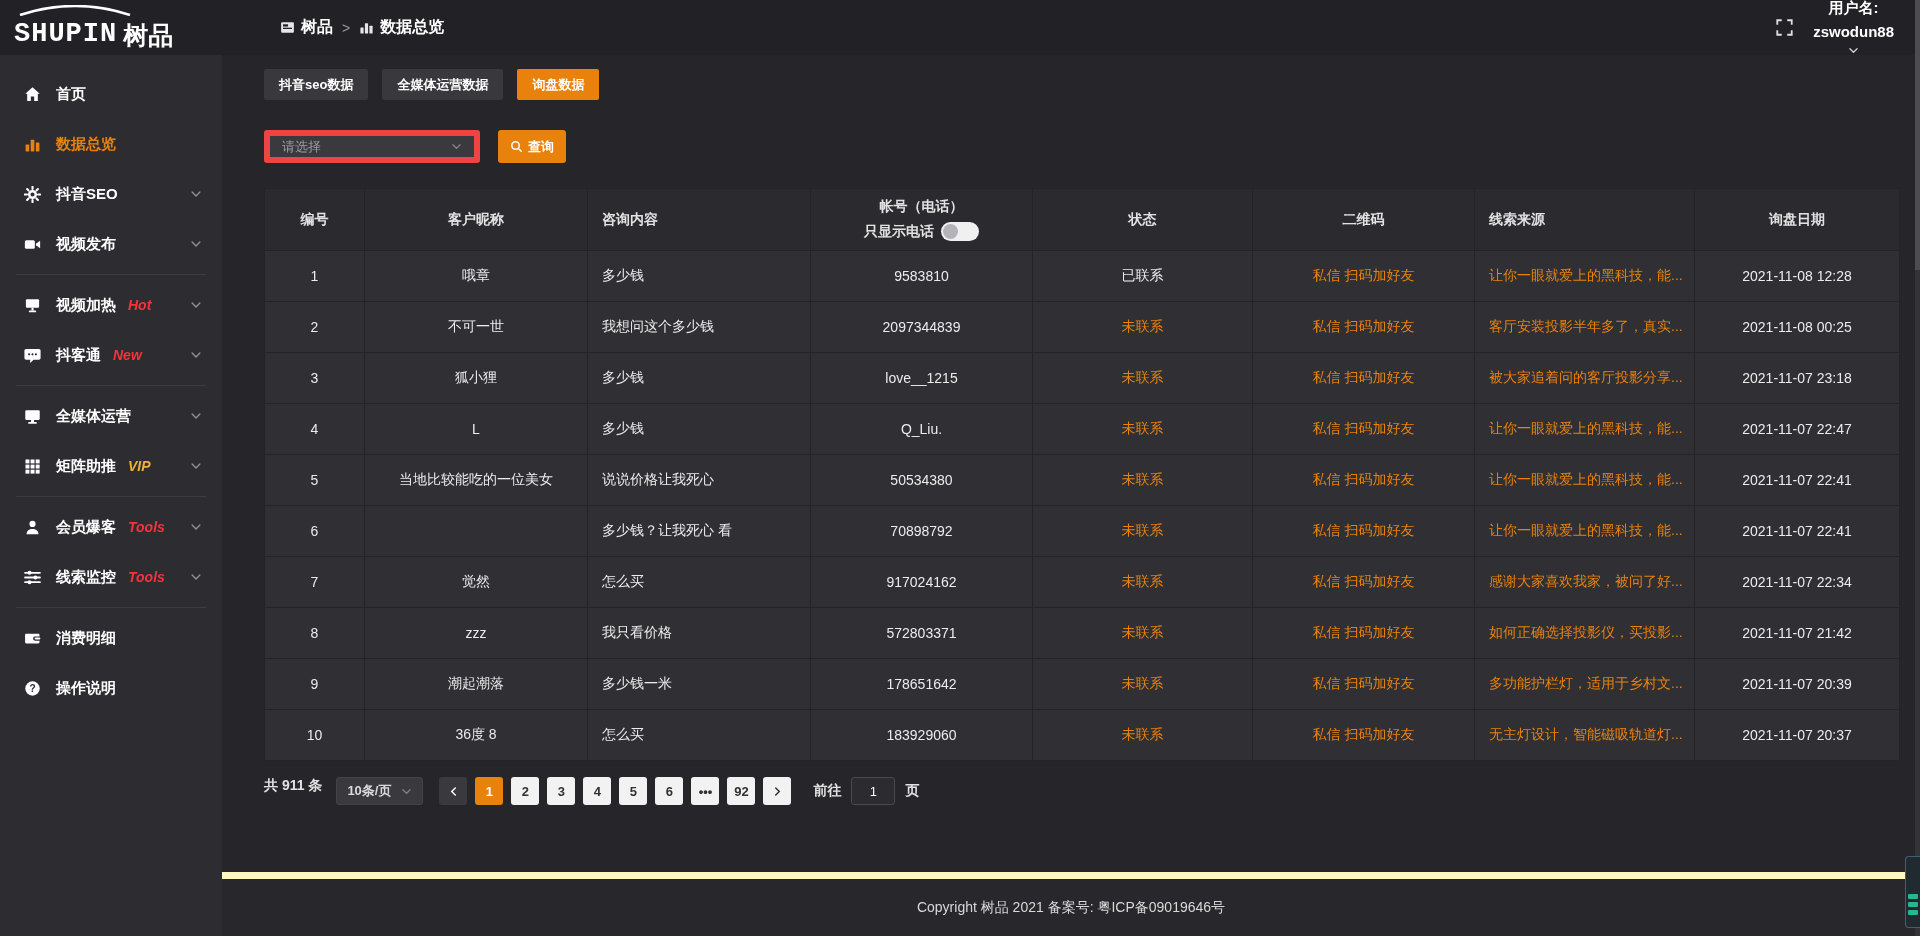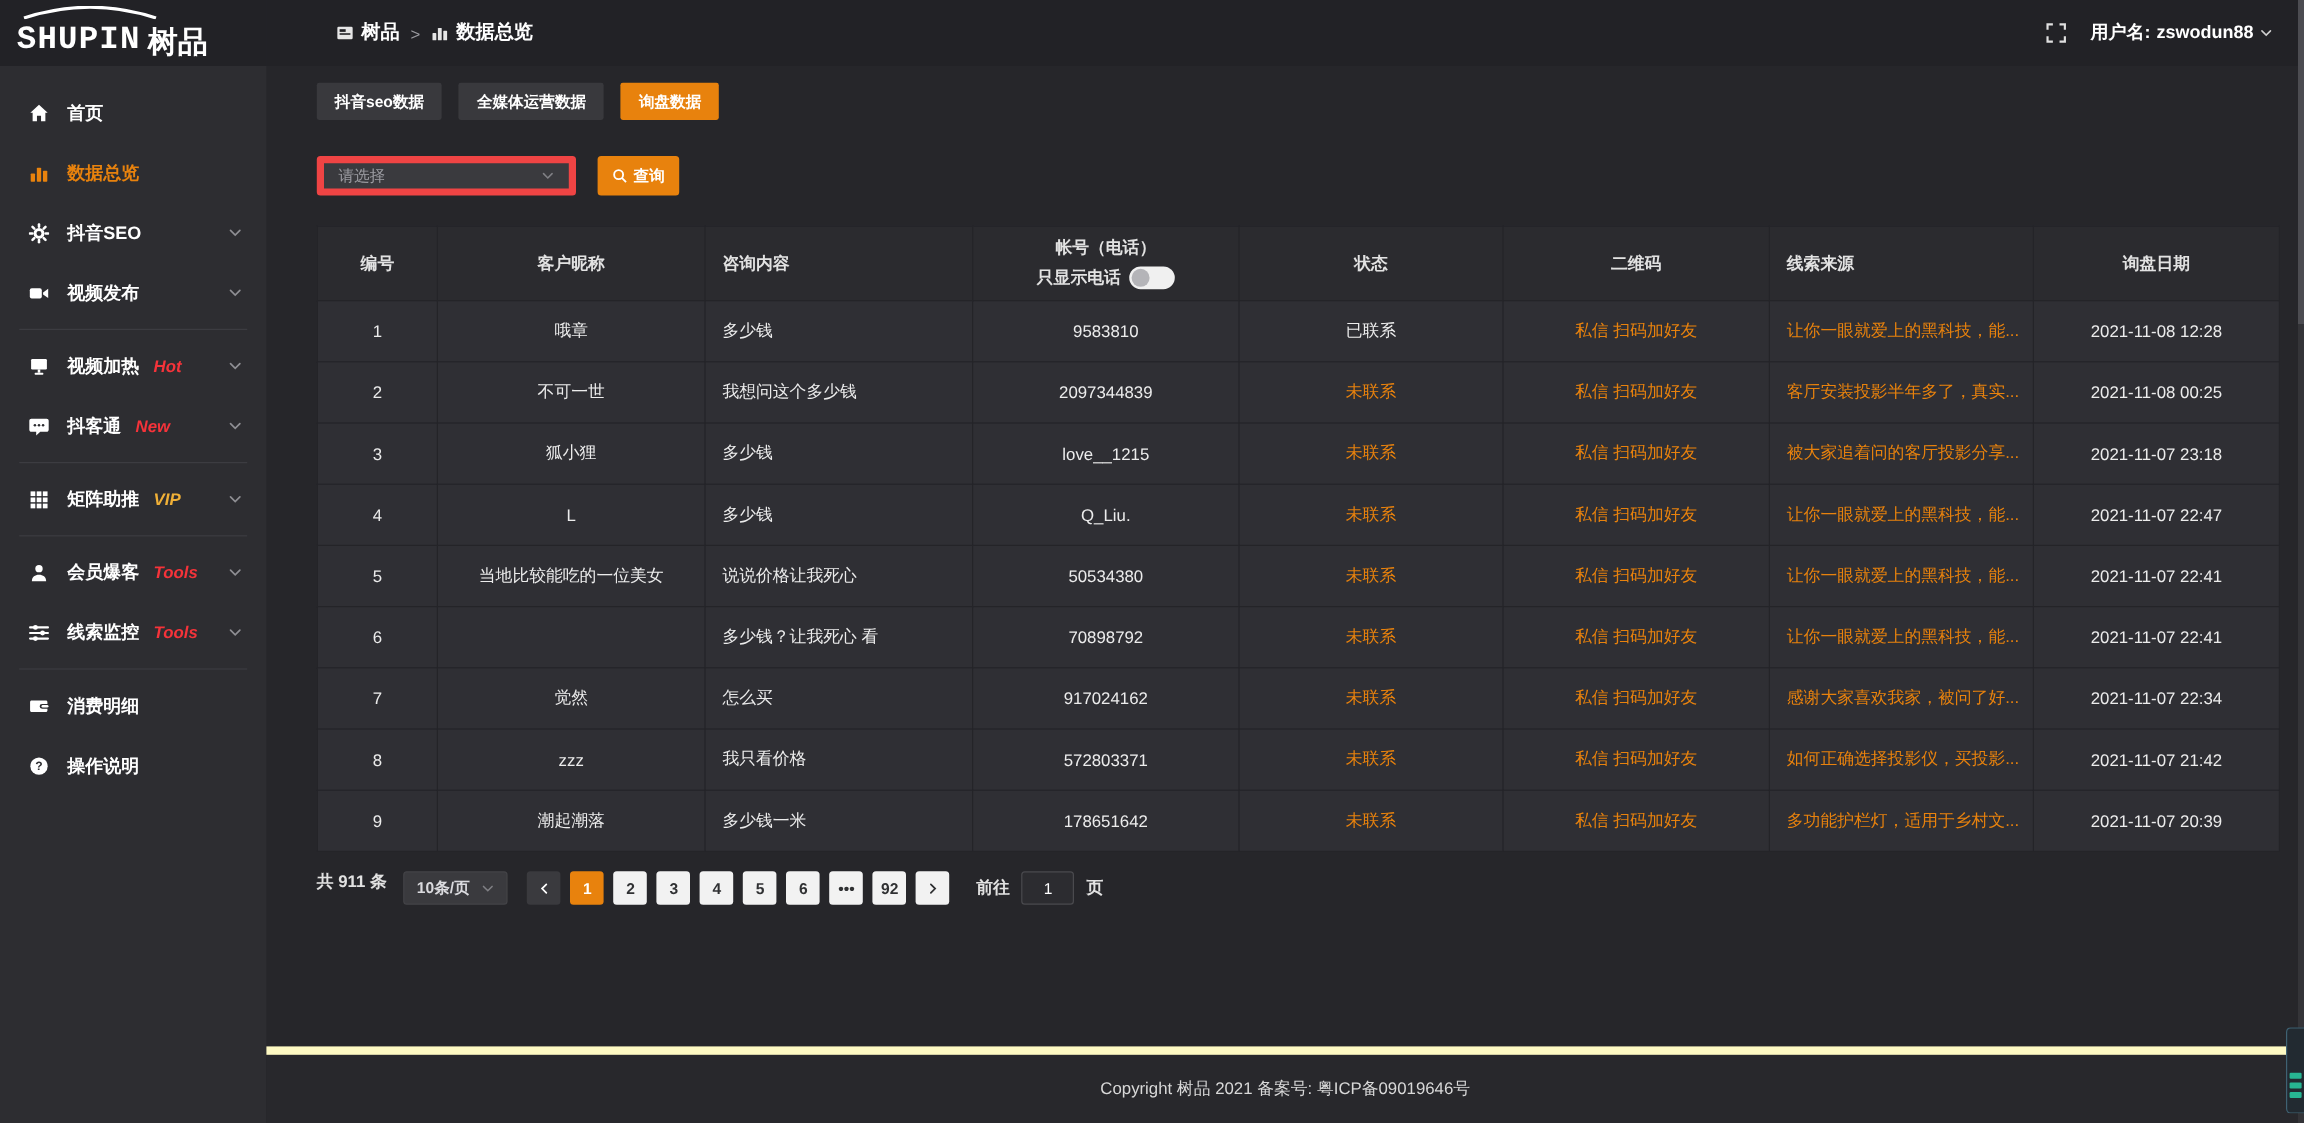--- a/index.html
+++ b/index.html
@@ -33,21 +33,21 @@
   .main { flex:1 1 auto; display:flex; flex-direction:column; height:100%; min-width:0; }
   .topbar { height:55px; flex:0 0 55px; background:#222226; display:flex; align-items:center; padding:0 26px 0 58px; }
   .breadcrumb { display:flex; align-items:center; gap:9px; color:#fff; font-size:16px; font-weight:700; }
   .crumb { display:flex; align-items:center; gap:6px; cursor:pointer; }
   .bc-ic { width:15px; height:15px; display:inline-flex; color:#e6e6e6; }
   .bc-ic svg { width:100%; height:100%; }
   .bc-sep { color:#9a9a9f; font-weight:400; font-size:14px; }
   .topbar-right { margin-left:auto; display:flex; align-items:center; gap:20px; }
   .fs-btn { width:17px; height:17px; color:#e0e0e0; cursor:pointer; display:inline-flex; background:none; border:none; }
   .fs-btn svg { width:100%; height:100%; }
-  .user-chip { display:flex; align-items:center; gap:5px; color:#fff; font-size:15px; font-weight:700; cursor:pointer; }
+  .user-chip { display:flex; align-items:center; gap:5px; color:#fff; font-size:15px; font-weight:700; cursor:pointer;flex-direction:column; }
   .user-chev { width:11px; height:11px; color:#cfcfcf; display:inline-flex; }
   .user-chev svg { width:100%; height:100%; }
 
   .content { flex:1 1 auto; padding:14px 20px 0 42px; min-height:0; }
 
   
   .tabs { display:flex; gap:14px; margin-bottom:30px; }
   .tab { background:#39393d; color:#fff; border:none; border-radius:2px; height:31px; padding:0 15px; font-size:13px; font-weight:700; cursor:pointer; font-family:inherit; }
   .tab.active { background:#e8820d; }
 
@@ -211,20 +211,36 @@
           <span>抖客通</span>
           <span class="badge" style="color: rgb(245, 51, 58);">New</span>
           <span class="mi-chev">
             <svg viewBox="0 0 16 16" fill="none" stroke="currentColor" stroke-width="1.9" stroke-linecap="round">
               <path d="M2.8 5.4 8 10.6l5.2-5.2"></path>
             </svg>
           </span>
         </div>
         <div class="menu-divider"></div>
 
+        <div class="menu-item">
+          <span class="mi">
+            <svg viewBox="0 0 16 16" fill="currentColor">
+              <rect x="1.2" y="2.2" width="13.6" height="9" rx="1"></rect>
+              <rect x="6.6" y="11.2" width="2.8" height="2"></rect>
+              <rect x="4" y="13.2" width="8" height="1.6" rx="0.5"></rect>
+            </svg>
+          </span>
+          <span>全媒体运营</span>
+
+          <span class="mi-chev">
+            <svg viewBox="0 0 16 16" fill="none" stroke="currentColor" stroke-width="1.9" stroke-linecap="round">
+              <path d="M2.8 5.4 8 10.6l5.2-5.2"></path>
+            </svg>
+          </span>
+        </div>
 
         <div class="menu-item">
           <span class="mi">
             <svg viewBox="0 0 16 16" fill="currentColor">
               <g>
                 <rect x="1.4" y="1.4" width="3.7" height="3.7"></rect>
                 <rect x="6.2" y="1.4" width="3.7" height="3.7"></rect>
                 <rect x="11" y="1.4" width="3.7" height="3.7"></rect>
                 <rect x="1.4" y="6.2" width="3.7" height="3.7"></rect>
                 <rect x="6.2" y="6.2" width="3.7" height="3.7"></rect>
@@ -511,20 +527,30 @@
               <td>9</td>
               <td>潮起潮落</td>
               <td class="al">多少钱一米</td>
               <td>178651642</td>
               <td><span class="status">未联系</span></td>
               <td><span class="qr-link">私信 扫码加好友</span></td>
               <td class="al"><span class="src-link">多功能护栏灯，适用于乡村文...</span></td>
               <td>2021-11-07 20:39</td>
             </tr>
 
+            <tr>
+              <td>10</td>
+              <td>36度 8</td>
+              <td class="al">怎么买</td>
+              <td>183929060</td>
+              <td><span class="status">未联系</span></td>
+              <td><span class="qr-link">私信 扫码加好友</span></td>
+              <td class="al"><span class="src-link">无主灯设计，智能磁吸轨道灯...</span></td>
+              <td>2021-11-07 20:37</td>
+            </tr>
           </tbody>
       </table>
 
       <div class="pagination">
         <span>共 911 条</span>
         <span class="size-select">
           <span>10条/页</span>
           <span class="sel-chev">
               <svg viewBox="0 0 16 16" fill="none" stroke="currentColor" stroke-width="1.9" stroke-linecap="round">
                 <path d="M2.8 5.4 8 10.6l5.2-5.2"></path>

